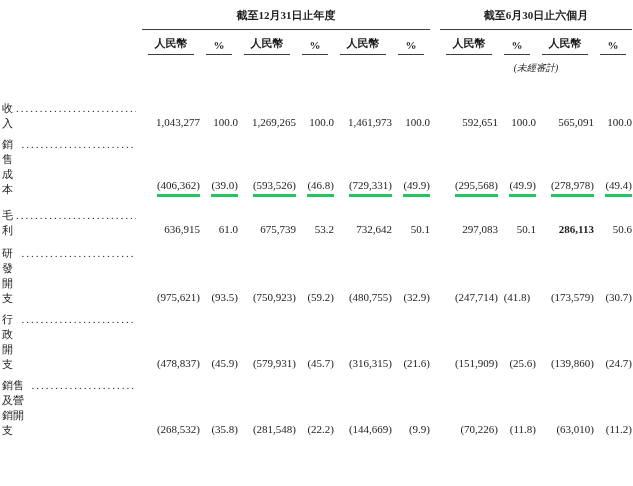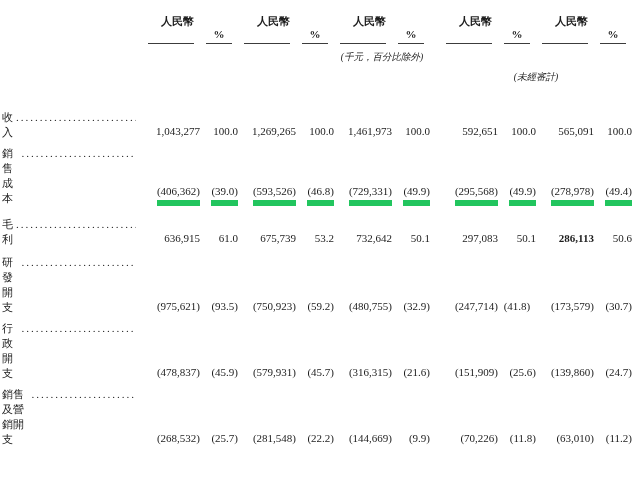--- a/index.html
+++ b/index.html
@@ -37,23 +37,23 @@
     border-bottom: 1px solid #3c3c3c;
     margin: 0 5px;
     padding-bottom: 4px;
     text-align: center;
     font-weight: bold;
   }
   tr.cur-row th { padding-top: 6px; text-align: center; }
   .cline {
     display: inline-block;
     min-width: 46px;
-    text-align: right;
-    border-bottom: 1px solid #3c3c3c;
-    padding-bottom: 14px;
+    text-align: center;
+    border-bottom: 1px solid #3c3c3c;
+    padding-bottom: 3px;
     font-weight: bold;
   }
   .pline {
     display: inline-block;
     min-width: 26px;
     text-align: center;
     border-bottom: 1px solid #3c3c3c;
     padding-bottom: 3px;
     font-weight: bold;
   }
@@ -73,60 +73,60 @@
     font-weight: normal;
     color: #222;
   }
   .dots::before {
     content: "................................................................";
     letter-spacing: 2px;
     font-size: 11px;
   }
   td.num { text-align: right; }
   td.num .v { display: inline-block; padding-bottom: 1px; }
-  td.num.r-single .v { border-bottom: 6px solid #22c55e; }
+  td.num.r-single .v { border-bottom: 3px solid #22c55e; }
 </style>
 </head>
 <body>
 
 <table class="fin">
   <colgroup>
     <col class="c-lbl">
     <col class="c-rmb">
       <col class="c-pct">
     <col class="c-rmb">
       <col class="c-pct">
     <col class="c-rmb">
       <col class="c-pct">
     <col class="c-sp">
     <col class="c-rmb">
       <col class="c-pct">
     <col class="c-rmb">
       <col class="c-pct">
   </colgroup>
   <thead>
+    <tr>
+      <th></th>
+      <th class="sec" colspan="6">截至12月31日止年度</th>
+      <th></th>
+      <th class="sec" colspan="4">截至6月30日止六個月</th>
+    </tr>
     <tr class="cur-row">
       <th></th>
       <th><span class="cline">人民幣</span></th>
       <th><span class="pline">%</span></th>
       <th><span class="cline">人民幣</span></th>
       <th><span class="pline">%</span></th>
       <th><span class="cline">人民幣</span></th>
       <th><span class="pline">%</span></th>
       <th></th>
       <th><span class="cline">人民幣</span></th>
       <th><span class="pline">%</span></th>
       <th><span class="cline">人民幣</span></th>
       <th><span class="pline">%</span></th>
-    </tr>
-    <tr class="note-row">
-      <td colspan="5"></td>
-      <td colspan="2"><span class="note">(千元，百分比除外)</span></td>
-      <td></td>
-      <td colspan="4"></td>
     </tr>
     <tr class="note-row">
       <td colspan="7"></td>
       <td></td>
       <td colspan="4"><span class="note">(未經審計)</span></td>
     </tr>
   </thead>
   <tbody>
       <tr>
         <td class="lbl" style="padding-top: 26px;">
@@ -224,21 +224,21 @@
         <td class="num" style="padding-top: 2px;"><span class="v">(24.7)</span></td>
       </tr>
       <tr>
         <td class="lbl" style="padding-top: 2px;">
           <div class="lblin">
             <span>銷售及營銷開支</span>
             <span class="dots"></span>
           </div>
         </td>
         <td class="num" style="padding-top: 2px;"><span class="v">(268,532)</span></td>
-        <td class="num" style="padding-top: 2px;"><span class="v">(25.7)</span></td>
+        <td class="num" style="padding-top: 2px;"><span class="v">(35.8)</span></td>
         <td class="num" style="padding-top: 2px;"><span class="v">(281,548)</span></td>
         <td class="num" style="padding-top: 2px;"><span class="v">(22.2)</span></td>
         <td class="num" style="padding-top: 2px;"><span class="v">(144,669)</span></td>
         <td class="num" style="padding-top: 2px;"><span class="v">(9.9)</span></td>
         <td></td>
         <td class="num" style="padding-top: 2px;"><span class="v">(70,226)</span></td>
         <td class="num" style="padding-top: 2px;"><span class="v">(11.8)</span></td>
         <td class="num" style="padding-top: 2px;"><span class="v">(63,010)</span></td>
         <td class="num" style="padding-top: 2px;"><span class="v">(11.2)</span></td>
       </tr>

